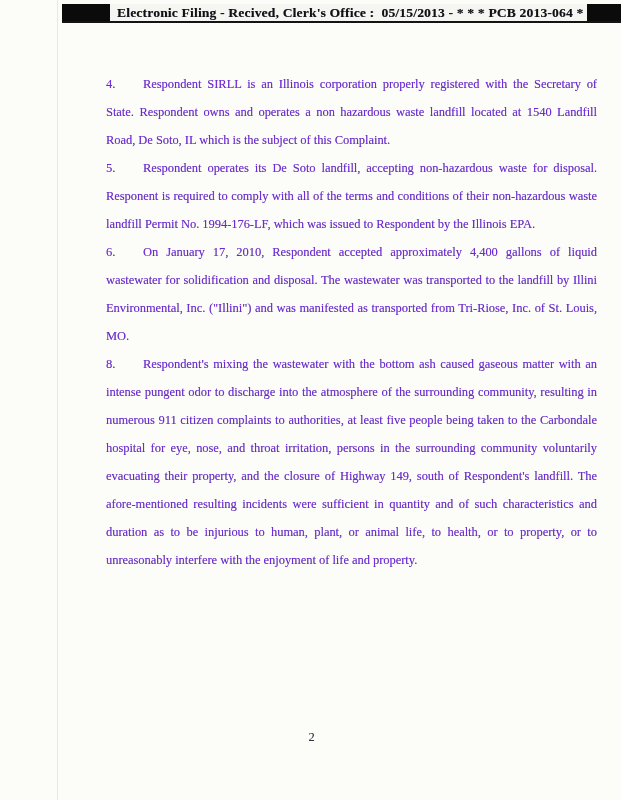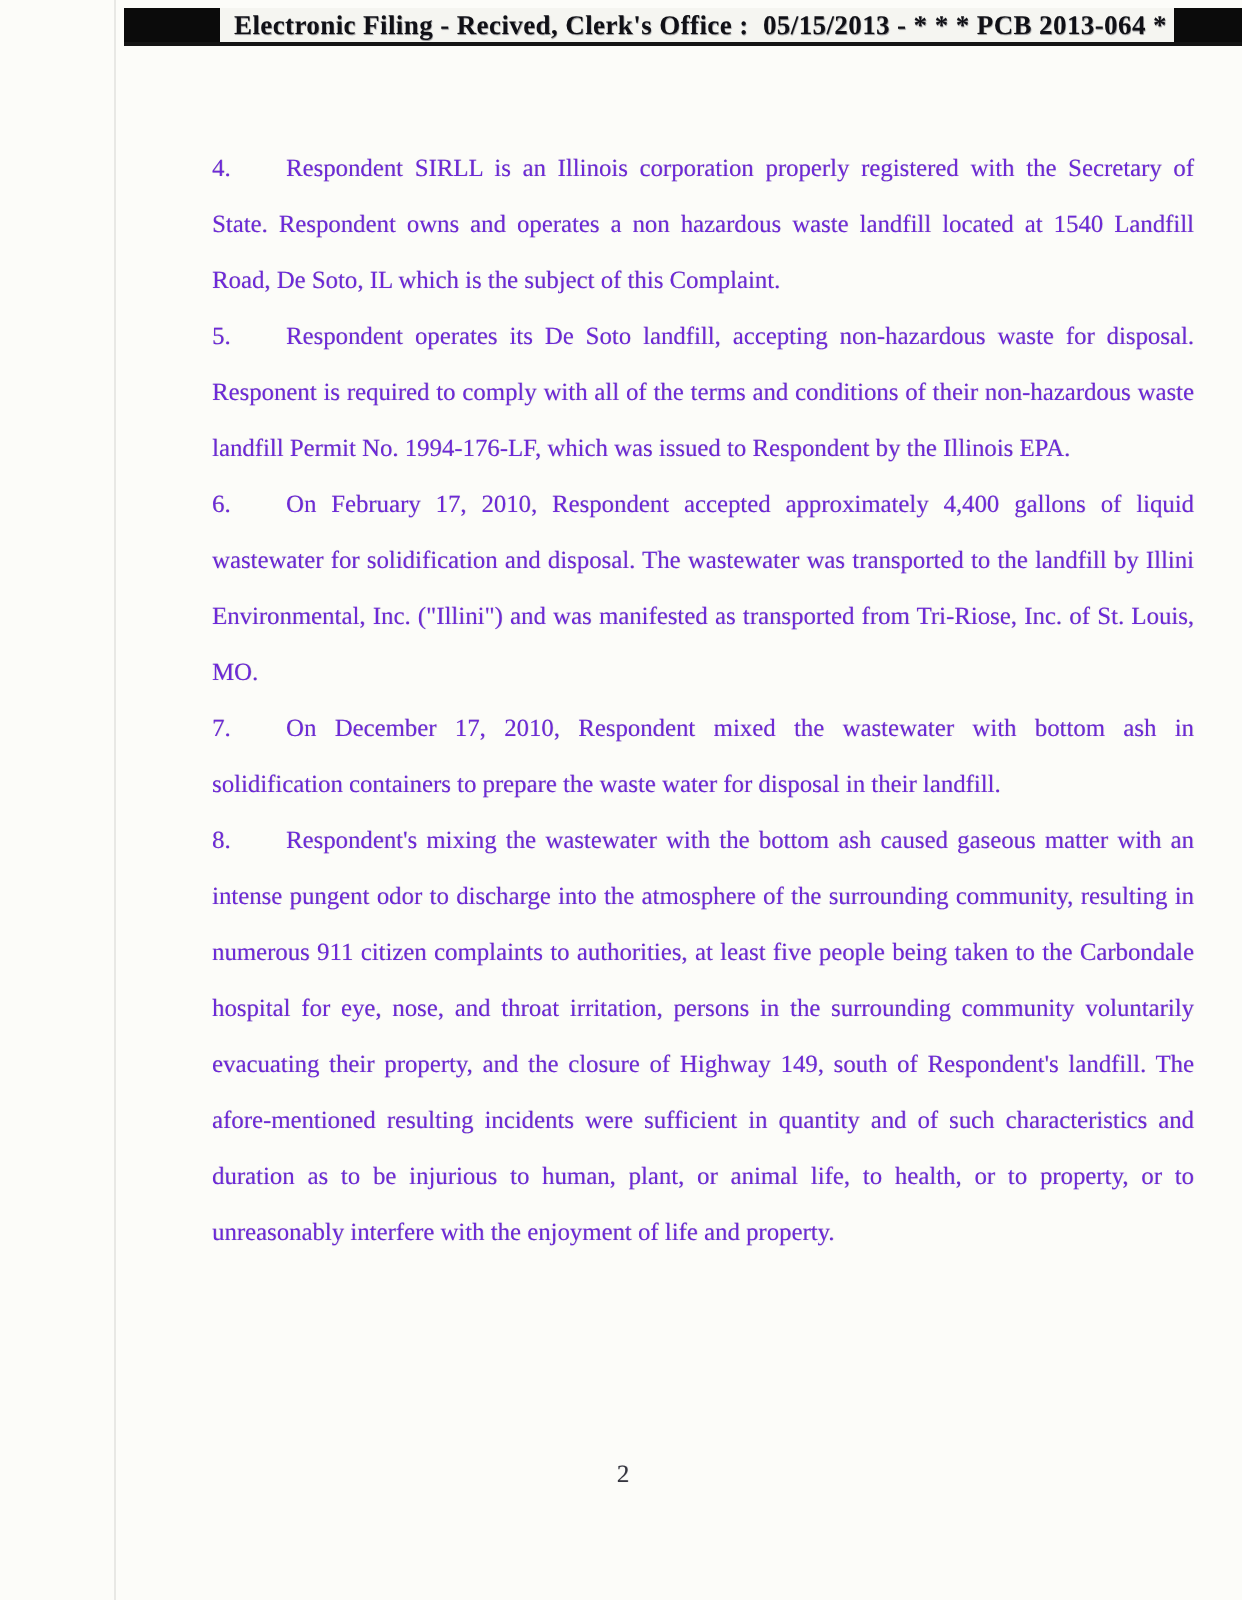--- a/index.html
+++ b/index.html
@@ -92,23 +92,22 @@
     <div class="ink-block left"></div>
     <div class="stamp-text">Electronic Filing - Recived, Clerk's Office :  05/15/2013 - * * * PCB 2013-064 * * *</div>
     <div class="ink-block right"></div>
   </div>
 
   <div class="content">
     <p class="para"><span class="pnum">4.</span><span>Respondent SIRLL is an Illinois corporation properly registered with the Secretary of State.  Respondent owns and operates a non hazardous waste landfill located at 1540 Landfill Road, De Soto, IL which is the subject of this Complaint.</span></p>
 
     <p class="para"><span class="pnum">5.</span><span>Respondent operates its De Soto landfill, accepting non-hazardous waste for disposal. Responent is required to comply with all of the terms and conditions of their non-hazardous waste landfill Permit No. 1994-176-LF, which was issued to Respondent by the Illinois EPA.</span></p>
 
-    <p class="para"><span class="pnum">6.</span><span>On February 17, 2010, Respondent accepted approximately 4,400 gallons of liquid wastewater for solidification and disposal. The wastewater was transported to the landfill by Illini Environmental, Inc. ("Illini") and was manifested as transported from Tri-Riose, Inc. of St. Louis, MO.</span></p>
+    <p class="para"><span class="pnum">6.</span><span>On January 17, 2010, Respondent accepted approximately 4,400 gallons of liquid wastewater for solidification and disposal. The wastewater was transported to the landfill by Illini Environmental, Inc. ("Illini") and was manifested as transported from Tri-Riose, Inc. of St. Louis, MO.</span></p>
 
-    <p class="para"><span class="pnum">7.</span><span>On December 17, 2010, Respondent mixed the wastewater with bottom ash in solidification containers to prepare the waste water for disposal in their landfill.</span></p>
 
     <p class="para"><span class="pnum">8.</span><span>Respondent's mixing the wastewater with the bottom ash caused gaseous matter with an intense pungent odor to discharge into the atmosphere of the surrounding community, resulting in numerous 911 citizen complaints to authorities, at least five people being taken to the Carbondale hospital for eye, nose, and throat irritation, persons in the surrounding community voluntarily evacuating their property, and the closure of Highway 149, south of Respondent's landfill. The afore-mentioned resulting incidents were sufficient in quantity and of such characteristics and duration as to be injurious to human, plant, or animal life, to health, or to property, or to unreasonably interfere with the enjoyment of life and property.</span></p>
 
   </div>
 
   <div class="page-number">2</div>
 
 </div>
 
 </body></html>

